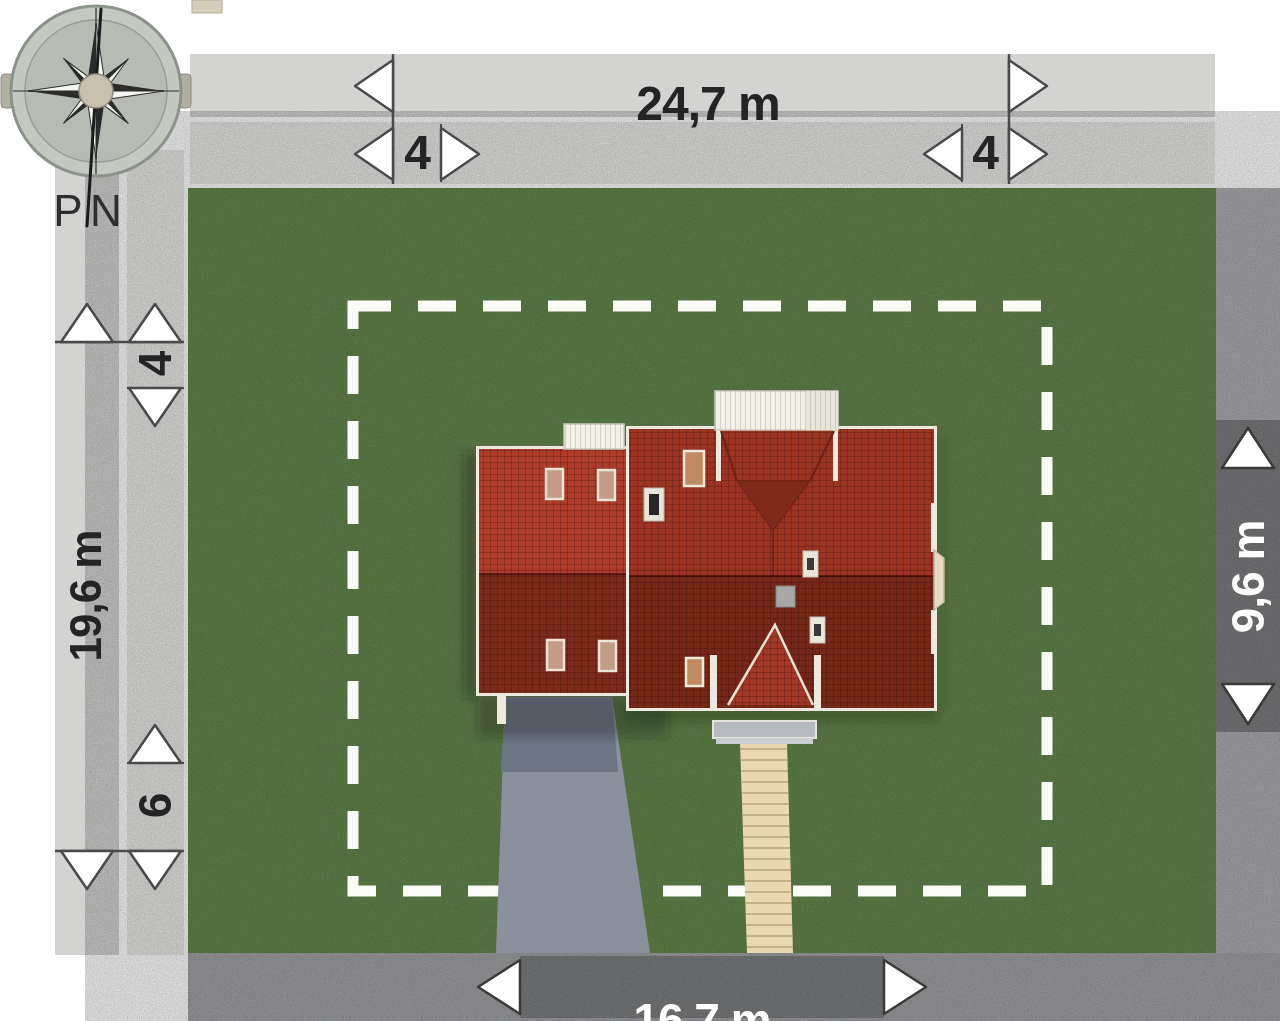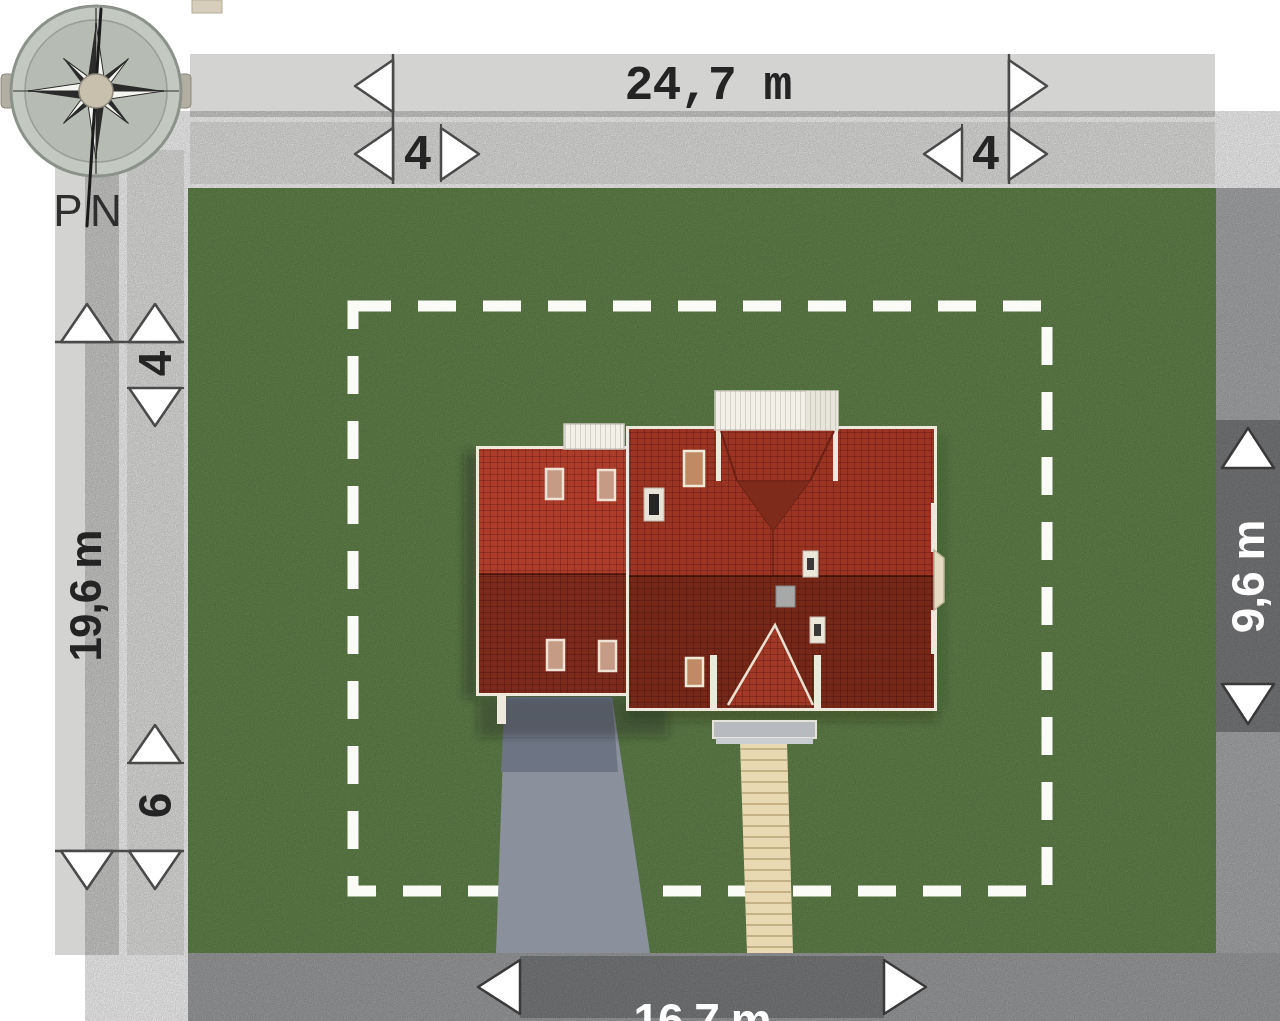--- a/index.html
+++ b/index.html
@@ -248,21 +248,21 @@
       <g transform="rotate(270)">
             <polygon points="0,-68 -10,0 0,0" fill="#2b2b2b"></polygon>
             <polygon points="0,-68 10,0 0,0" fill="#f4f4f0" stroke="#2b2b2b"></polygon>
           </g>
     </g>
     <line x1="5" y1="-82" x2="-9" y2="135" stroke="#1b1b1b" stroke-width="3" stroke-linecap="round"></line>
     <circle r="17" fill="#c8c0ad" stroke="#8f8a7c" stroke-width="1.5"></circle>
   </g>
 </svg>
 
-<div class="dim-label f48" style="left:708px;top:86px;font-family:Liberation Mono, monospace;">24,7 m</div>
+<div class="dim-label f48" style="left:708px;top:104px;">24,7 m</div>
 <div class="dim-label f48" style="left:417px;top:153px;">4</div>
 <div class="dim-label f48" style="left:985px;top:153px;">4</div>
 <div class="dim-label rot f44" style="left:86px;top:596px;">19,6 m</div>
 <div class="dim-label rot f46" style="left:155px;top:364px;">4</div>
 <div class="dim-label rot f46" style="left:155px;top:806px;">6</div>
 <div class="dim-label rot white f46" style="left:1248px;top:577px;">9,6 m</div>
 <div class="dim-label white f46" style="left:702px;top:1020px;">16,7 m</div>
 <div class="compass-label" style="left:68px;top:211px;">P</div>
 <div class="compass-label" style="left:106px;top:211px;">N</div>
 

